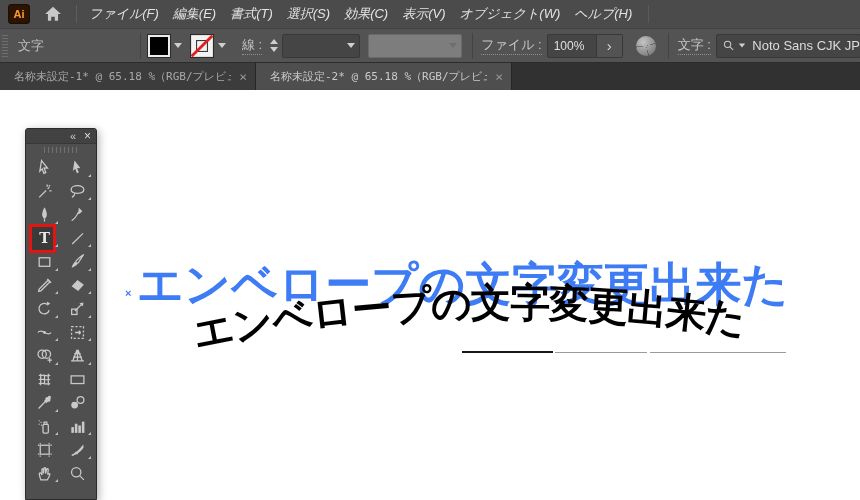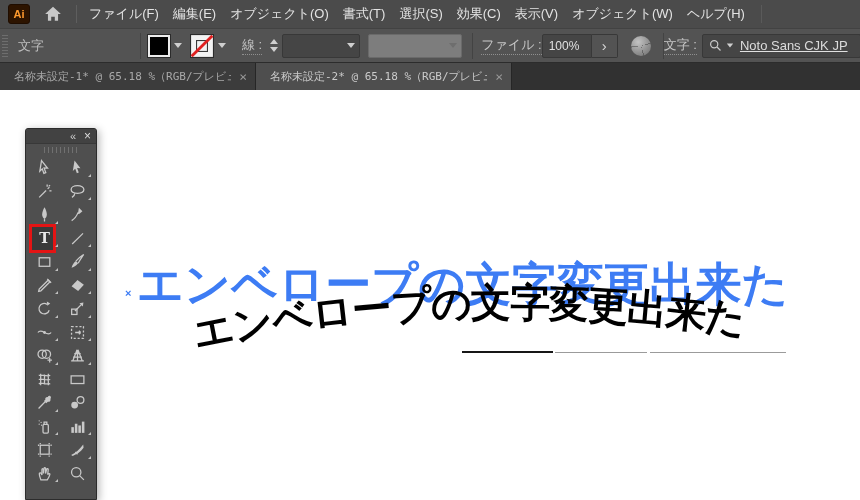--- a/index.html
+++ b/index.html
@@ -8,21 +8,21 @@
   .app { width:860px; height:500px; background:#fff; position:relative; }
 
   
   .menubar { height:28px; background:#4b4b4b; display:flex; align-items:center; }
   .ai-logo { width:22px; height:20px; margin-left:8px; background:#2d1400; border:1px solid #1f0d00;
              border-radius:3px; color:#ff9b2e; font-size:11px; font-weight:bold;
              display:flex; align-items:center; justify-content:center; }
   .home-btn { margin-left:14px; display:flex; align-items:center; }
   .mb-divider { width:1px; height:18px; background:#5e5e5e; margin:0 12px 0 14px; }
   .menu-items { display:flex; align-items:center; gap:14px; color:#e3e3e3; font-size:13px; }
-  .menu-item { cursor:default; white-space:nowrap; }
+  .menu-item { cursor:default; white-space:nowrap;font-style:italic; }
   .mb-divider2 { width:1px; height:18px; background:#5a5a5a; margin-left:16px; }
 
   
   .controlbar { height:35px; background:#535353; border-top:1px solid #424242;
                 border-bottom:1px solid #2c2c2c; display:flex; align-items:center; position:relative; }
   .cb-grip { width:6px; height:22px; margin-left:2px;
              background:repeating-linear-gradient(#6e6e6e 0 1px, transparent 1px 3px); }
   .cb-label { color:#bdbdbd; font-size:13px; margin-left:10px; white-space:nowrap; }
   .cb-link { color:#c6c6c6; font-size:13px; border-bottom:1px dotted #8f8f8f; white-space:nowrap; }
   .cb-vdiv { width:1px; height:26px; background:#434343; }
@@ -39,21 +39,21 @@
   .field.disabled { background:#7d7d7d; border-color:#6a6a6a; }
   .arrow-btn { width:26px; height:24px; border:1px solid #383838; border-left:none; border-radius:0 2px 2px 0;
                color:#d6d6d6; font-size:15px; display:flex; align-items:center; justify-content:center; }
   .recolor { width:20px; height:20px; border-radius:50%;
              background: radial-gradient(circle at 36% 30%, #c4c4c4, #929292 55%, #6c6c6c 100%);
              position:relative; }
   .recolor::after { content:""; position:absolute; inset:0; border-radius:50%;
              background: conic-gradient(transparent 0 70deg, rgba(50,50,50,.45) 70deg 78deg,
                          transparent 78deg 160deg, rgba(50,50,50,.45) 160deg 168deg,
                          transparent 168deg 260deg, rgba(50,50,50,.45) 260deg 268deg, transparent 268deg); }
-  .font-field { flex:1; margin-right:-1px; overflow:hidden; gap:4px; padding-left:6px;text-decoration:underline; }
+  .font-field { flex:1; margin-right:-1px; overflow:hidden; gap:4px; padding-left:6px; }
 
   
   .tabbar { height:27px; background:#313131; display:flex; }
   .doc-tab { width:256px; display:flex; align-items:center; padding:0 8px 0 14px;
              font-family:"DejaVu Sans Mono", monospace; font-size:11px;
              border-right:1px solid #262626; white-space:nowrap; overflow:hidden; }
   .doc-tab .title { overflow:hidden; }
   .doc-tab .close { margin-left:auto; padding-left:8px; color:#9a9a9a; font-size:13px; }
   .doc-tab.inactive { background:#3c3c3c; color:#a9a9a9; }
   .doc-tab.active { background:#4e4e4e; color:#cbcbcb; }
@@ -102,21 +102,20 @@
     <div class="ai-logo">Ai</div>
     <div class="home-btn">
       <svg width="18" height="16" viewBox="0 0 16 14">
         <path d="M8 0.5 L15 7 H12.5 V13 H9.6 V9.4 H6.4 V13 H3.5 V7 H1 Z" fill="#c8c8c8"></path>
       </svg>
     </div>
     <div class="mb-divider"></div>
     <div class="menu-items" id="menu-items">
         <span class="menu-item">ファイル(F)</span>
         <span class="menu-item">編集(E)</span>
-        <span class="menu-item">オブジェクト(O)</span>
         <span class="menu-item">書式(T)</span>
         <span class="menu-item">選択(S)</span>
         <span class="menu-item">効果(C)</span>
         <span class="menu-item">表示(V)</span>
         <span class="menu-item">オブジェクト(W)</span>
         <span class="menu-item">ヘルプ(H)</span>
       </div>
     <div class="mb-divider2"></div>
   </div>
 
@@ -142,25 +141,25 @@
       <div class="tri-dn"></div>
     </div>
     <div class="field" style="width:78px;margin-left:4px;justify-content:flex-end;padding-right:4px">
       <div class="chev"></div>
     </div>
     <div class="field disabled" style="width:94px;margin-left:8px;justify-content:flex-end;padding-right:4px">
       <div class="chev dim"></div>
     </div>
     <div class="cb-vdiv" style="margin-left:10px"></div>
     <span class="cb-link" style="margin-left:8px">ファイル :</span>
-    <div class="field" style="width:50px;padding-left:6px;border-radius:2px 0 0 2px">100%</div>
+    <div class="field" style="width:50px;margin-left:5px;padding-left:6px;border-radius:2px 0 0 2px">100%</div>
     <div class="arrow-btn">›</div>
     <div class="recolor" style="margin-left:13px"></div>
     <div class="cb-vdiv" style="margin-left:12px"></div>
-    <span class="cb-link" style="">文字 :</span>
+    <span class="cb-link" style="margin-left:9px">文字 :</span>
     <div class="field font-field" style="margin-left:5px">
       <svg width="13" height="13" viewBox="0 0 13 13">
         <circle cx="5.2" cy="5.2" r="3.6" stroke="#c9c9c9" fill="none" stroke-width="1.2"></circle>
         <line x1="8" y1="8" x2="11.5" y2="11.5" stroke="#c9c9c9" stroke-width="1.2"></line>
       </svg>
       <div class="chev" style="transform:scale(.8)"></div>
       <span style="font-size:13px;color:#dcdcdc;margin-left:2px;white-space:nowrap">Noto Sans CJK JP</span>
     </div>
   </div>
 

